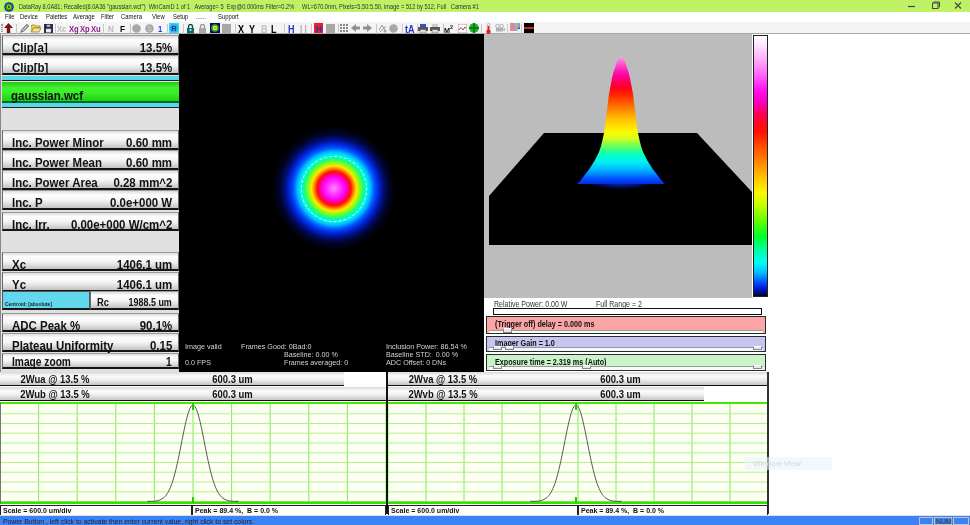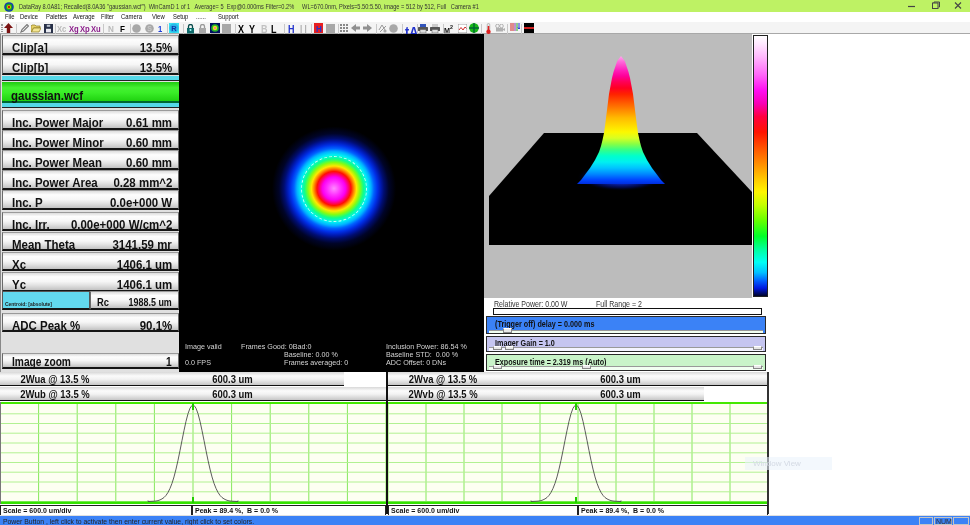--- a/index.html
+++ b/index.html
@@ -149,21 +149,21 @@
     <svg class="abs" style="left:363px;top:2px" width="9" height="8" viewBox="0 0 9 8">
       <path d="M9 4 L4 0 L4 2.5 L0 2.5 L0 5.5 L4 5.5 L4 8 Z" fill="#909090"></path>
     </svg>
     <svg class="abs" style="left:378px;top:2px" width="9" height="9" viewBox="0 0 9 9">
       <path d="M1 6 L4 1 L7 6 M2 8 L8 2" stroke="#999" stroke-width="1" fill="none"></path>
       <circle cx="7" cy="7" r="1.6" fill="#aaa"></circle>
     </svg>
     <svg class="abs" style="left:389px;top:2px" width="9" height="9">
       <circle cx="4.5" cy="4.5" r="4.3" fill="#a8a8a8"></circle>
     </svg>
-    <span class="tbt" style="left:405px;color:#2233cc;font-size:14px">tA</span>
+    <span class="tbt" style="left:405px;color:#2233cc;font-size:10px">tA</span>
     <svg class="abs" style="left:418px;top:1.5px" width="10" height="9" viewBox="0 0 10 9">
       <rect x="2" y="0" width="6" height="3" fill="#3355bb"></rect>
       <rect x="0" y="3" width="10" height="4" rx="0.5" fill="#555"></rect>
       <rect x="2" y="5.5" width="6" height="3.5" fill="#ddd" stroke="#555" stroke-width="0.5"></rect>
     </svg>
     <svg class="abs" style="left:430px;top:1.5px" width="10" height="9" viewBox="0 0 10 9">
       <rect x="2" y="0" width="6" height="3" fill="#ccc"></rect>
       <rect x="0" y="3" width="10" height="4" rx="0.5" fill="#555"></rect>
       <rect x="2" y="5.5" width="6" height="3.5" fill="#ddd" stroke="#555" stroke-width="0.5"></rect>
     </svg>
@@ -199,59 +199,55 @@
 
 <div class="abs" style="left:0;top:34px;width:179px;height:338px;background:#e0e0e0;border-left:1px solid #888;">
 <div class="btn" style="top:1px">
       <span class="l">Clip[a]</span>
       <span class="v">13.5%</span>
     </div>
 <div class="btn" style="top:21px">
       <span class="l">Clip[b]</span>
       <span class="v">13.5%</span>
     </div>
-<div class="btn" style="top:76px">
-      <span class="l">Inc. Power Major</span>
-      <span class="v">0.61 mm</span>
-    </div>
 <div class="btn" style="top:96px">
       <span class="l">Inc. Power Minor</span>
       <span class="v">0.60 mm</span>
     </div>
 <div class="btn" style="top:116px">
       <span class="l">Inc. Power Mean</span>
       <span class="v">0.60 mm</span>
     </div>
 <div class="btn" style="top:136px">
       <span class="l">Inc. Power Area</span>
       <span class="v">0.28 mm^2</span>
     </div>
 <div class="btn" style="top:156px">
       <span class="l">Inc. P</span>
       <span class="v">0.0e+000 W</span>
     </div>
 <div class="btn" style="top:177.5px">
       <span class="l">Inc. Irr.</span>
       <span class="v">0.00e+000 W/cm^2</span>
     </div>
-<div class="btn" style="top:197.5px">
-      <span class="l">Mean Theta</span>
-      <span class="v">3141.59 mr</span>
-    </div>
 <div class="btn" style="top:217.5px">
       <span class="l">Xc</span>
       <span class="v">1406.1 um</span>
     </div>
 <div class="btn" style="top:238px">
       <span class="l">Yc</span>
       <span class="v">1406.1 um</span>
     </div>
 <div class="btn" style="top:278.5px">
       <span class="l">ADC Peak %</span>
       <span class="v">90.1%</span>
+    </div>
+<div class="btn" style="top:298.5px">
+      <span class="l">Plateau Uniformity</span>
+      <span class="v">0.15</span>
     </div>
 <div class="abs" style="left:1px;top:41.5px;width:177px;height:5px;background:#55d8e8;border-bottom:1px solid #222;"></div>
     <div class="abs" style="left:1px;top:47.5px;width:177px;height:21px;background:linear-gradient(180deg,#1fca10 0%,#44f032 30%,#3aee28 55%,#1fd210 100%);border-bottom:2px solid #063;"></div>
     <div class="abs" style="left:10px;top:53.5px;font-size:13.5px;font-weight:bold;color:#111;transform:scaleX(0.85);transform-origin:left top;">gaussian.wcf</div>
     <div class="abs" style="left:1px;top:69px;width:177px;height:5px;background:#55d8e8;border-bottom:1px solid #222;"></div>
     <div class="abs" style="left:1px;top:256.5px;width:88px;height:19.5px;background:#62d8ee;border:1px solid #555;border-bottom:2.5px solid #151515;">
       <span style="position:absolute;left:2px;bottom:1px;font-size:5.5px;font-weight:bold;color:#222;transform:scaleX(0.9);transform-origin:left bottom;">Centroid: [absolute]</span>
     </div>
     <div class="btn" style="left:89px;top:256.5px;width:89px;">
       <span class="l" style="left:6px;font-size:11px;top:4px;">Rc</span>
@@ -317,21 +313,21 @@
 <ellipse cx="137" cy="143" rx="44" ry="14" fill="url(#glow)"></ellipse>
 <path d="M93 150 L97 146 L100 142 L103 138 L106 134 L108.5 130 L111 126 L113 122 L115 118 L117 112 L118.5 106 L120 99 L121 92 L122 84 L123 76 L124 68 L125 60 L126.5 52 L128 44 L129.5 38 L131.5 32 L133.2 27 L135.8 23.5 L137 22 L138.2 23.5 L140.8 27 L142.5 32 L144.5 38 L146 44 L147.5 52 L149 60 L150 68 L151 76 L152 84 L153 92 L154 99 L155.5 106 L157 112 L159 118 L161 122 L163 126 L165.5 130 L168 134 L171 138 L174 142 L177 146 L181 150 Z" fill="url(#bg)"></path>
 </svg></div>
 <div class="abs" style="left:753px;top:35px;width:15px;height:262px;background:linear-gradient(180deg,#ffffff 0%,#ffe8ff 3%,#ffb8fc 8%,#ff66f8 15%,#ff0ef0 21%,#f800b4 26%,#ff0040 31%,#ff1400 37%,#ff5200 43%,#ff8c00 49%,#ffc800 55%,#fff600 60%,#c4ff00 65%,#66ff00 71%,#00ff28 77%,#00ff9c 82%,#00fff4 87%,#00c0ff 91%,#0064ff 94%,#0018e0 97%,#000428 100%);border:1px solid #222;"></div>
 
 <div class="abs" style="left:484px;top:298px;width:284px;height:18px;background:#fff;">
 <div class="abs" style="left:10px;top:1px;font-size:8.4px;font-weight:normal;color:#333;transform:scaleX(0.84);transform-origin:left top;">Relative Power: 0.00 W</div>
 <div class="abs" style="left:112px;top:1px;font-size:8.4px;font-weight:normal;color:#333;transform:scaleX(0.84);transform-origin:left top;">Full Range = 2</div>
 <div class="abs" style="left:9px;top:9.5px;width:269px;height:7px;background:#fff;border:1px solid #111;"></div>
 </div>
-<div class="abs" style="left:486px;top:316px;width:280px;height:17.5px;background:#3b82f6;border:1.5px solid #2a2a2a;">
+<div class="abs" style="left:486px;top:316px;width:280px;height:17.5px;background:#fca5a5;border:1.5px solid #2a2a2a;">
 <span class="ptit">(Trigger off) delay = 0.000 ms</span>
 <div class="abs" style="left:2px;top:12.5px;width:274px;height:3.5px;background:#f2fff2;border-top:1px solid #999;"></div>
 <div class="thumb" style="left:16px;top:11px;"></div>
 </div>
 <div class="abs" style="left:486px;top:335.5px;width:280px;height:16px;background:#c5c5f0;border:1.5px solid #2a2a2a;">
 <span class="ptit" style="top:1px;">Imager Gain = 1.0</span>
 <div class="abs" style="left:2px;top:10.5px;width:274px;height:4px;background:#f4f4ff;border-top:1px solid #999;"></div>
 <div class="thumb" style="left:6px;top:9px;"></div>
     <div class="thumb" style="left:18px;top:9px;"></div>
 <div class="thumb" style="left:266px;top:9px;"></div>

